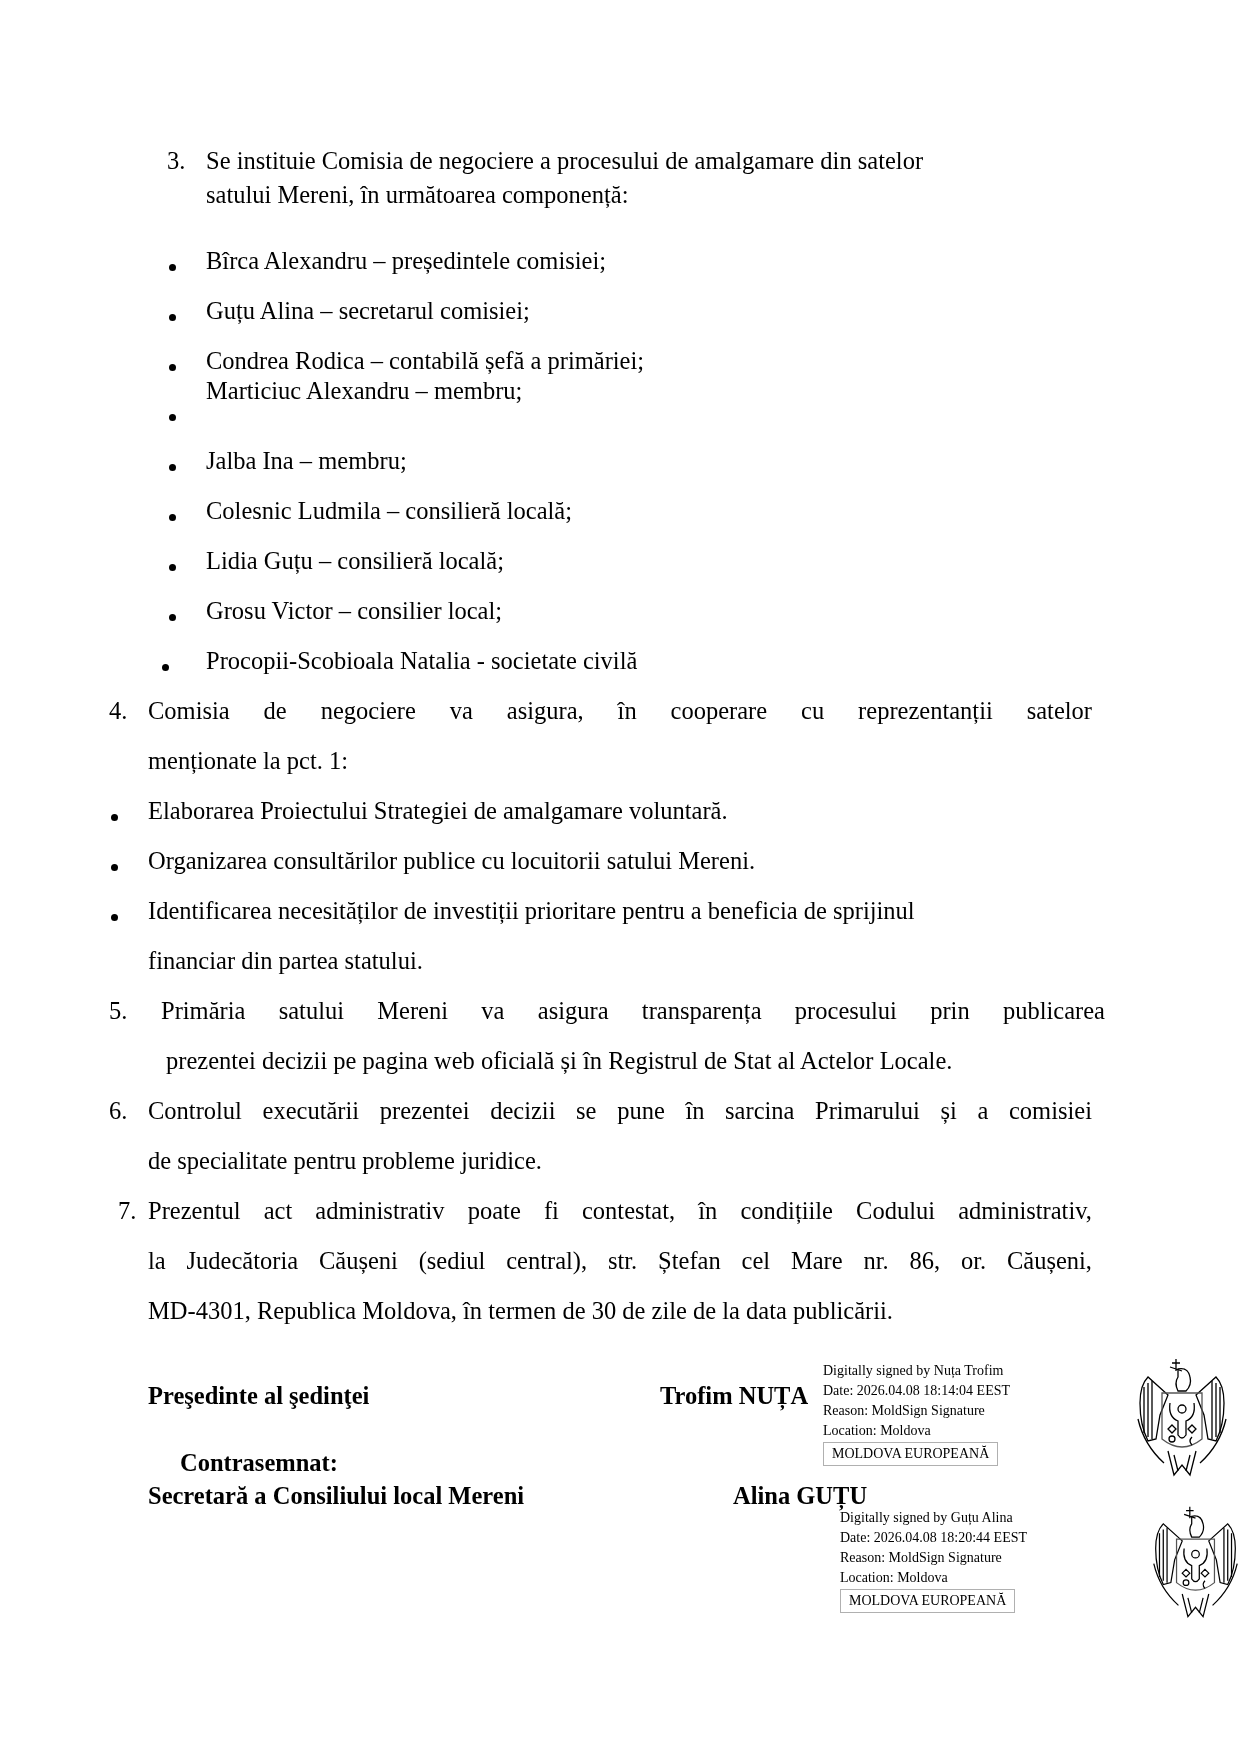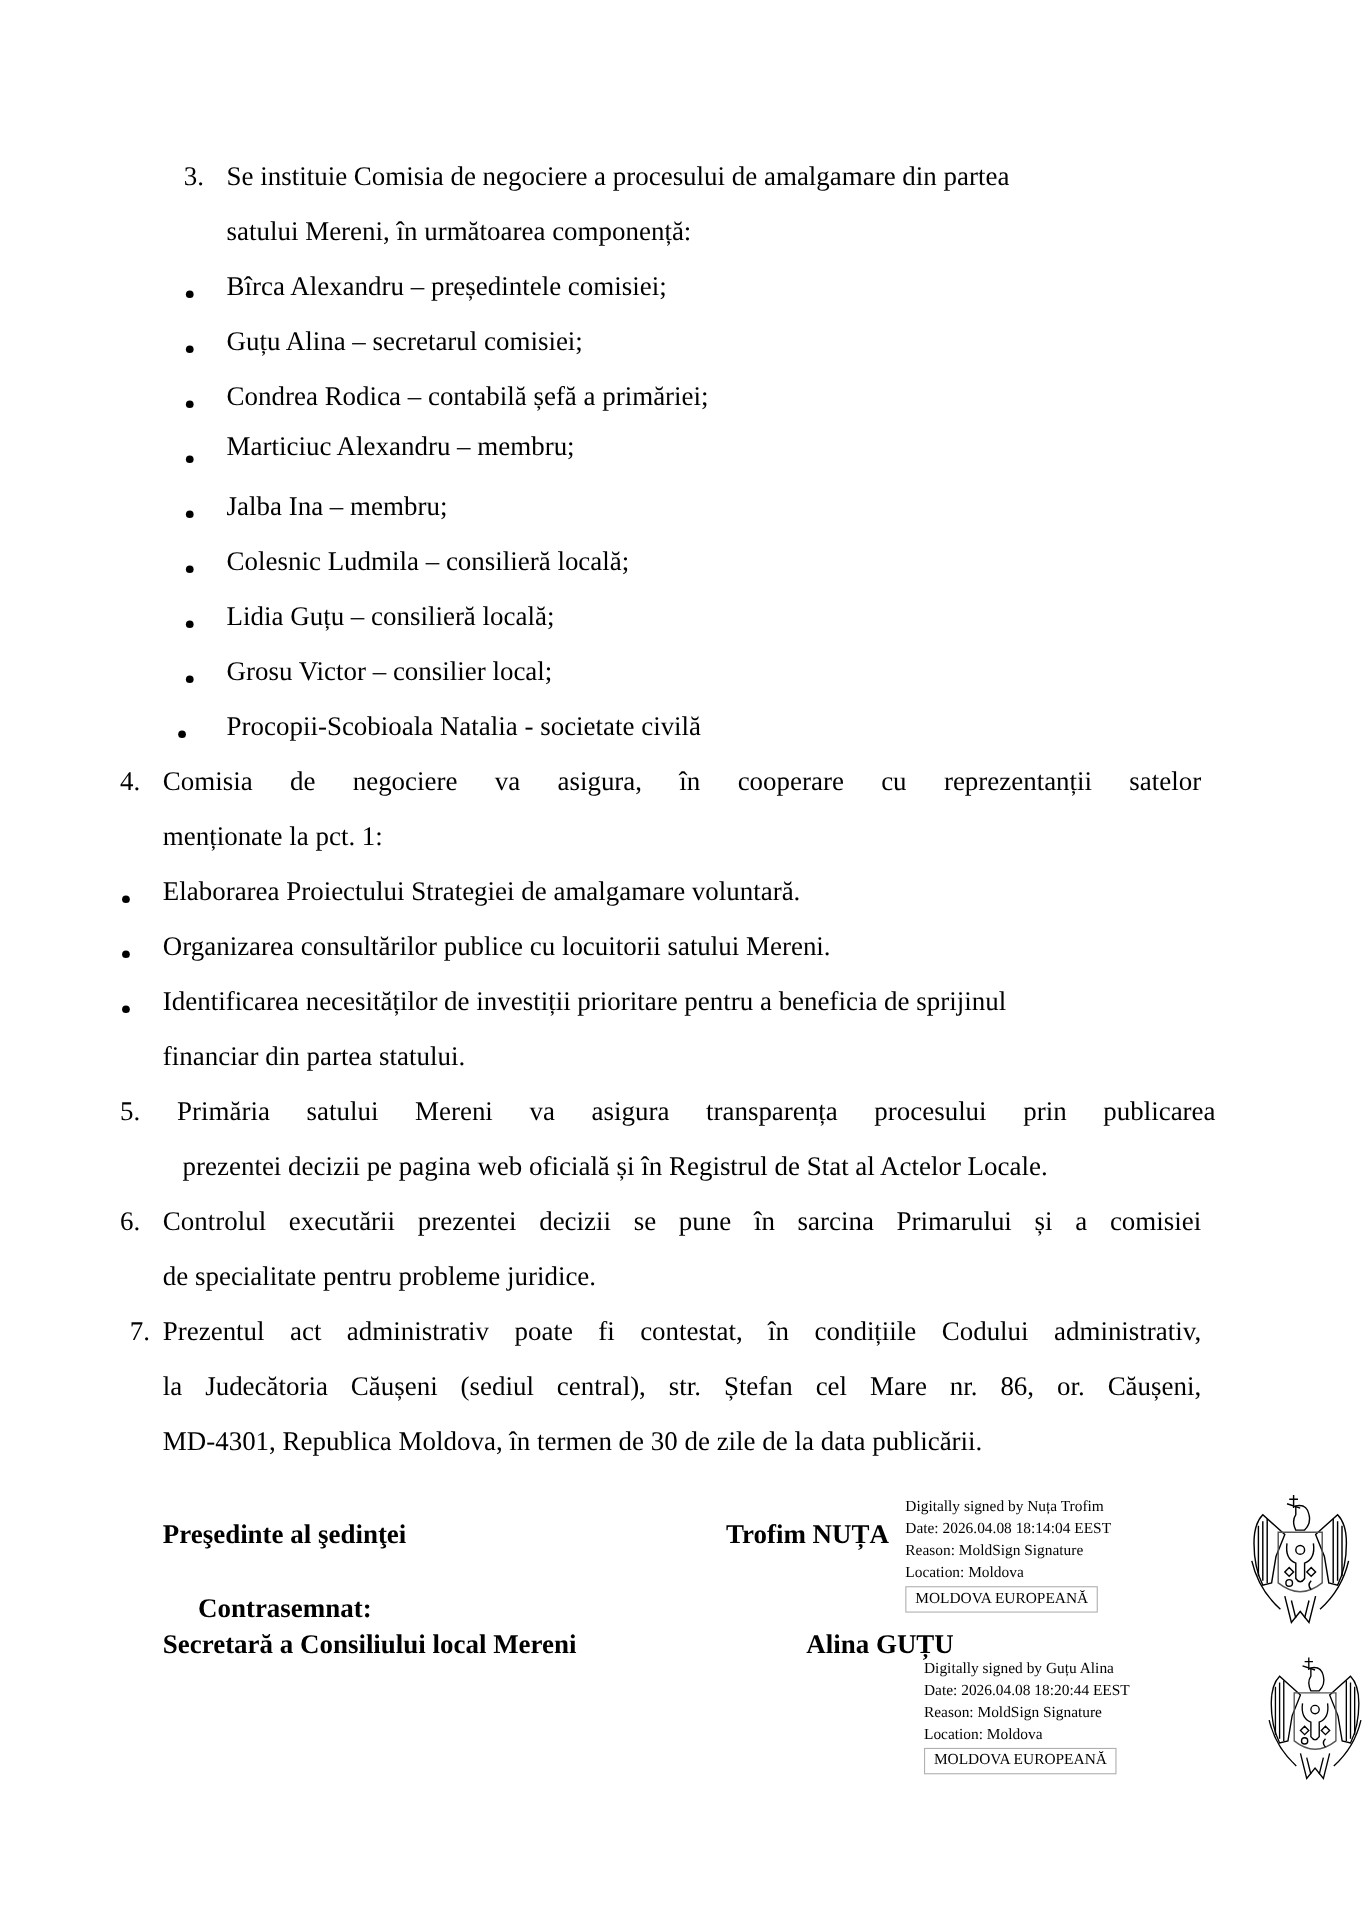--- a/index.html
+++ b/index.html
@@ -16,39 +16,39 @@
              padding: 1px 8px; white-space: nowrap; background: transparent; }
   .emblem { position: absolute; }
 </style>
 </head>
 <body>
 
 <div class="page">
 
   <div>
     <span class="num" style="left:167px; top:146px;">3.</span>
-    <span class="line" style="left:206px; top:146px;">Se instituie Comisia de negociere a procesului de amalgamare din partea</span>
-    <span class="line" style="left:206px; top:196px;">satului Mereni, în următoarea componență:</span>
+    <span class="line" style="left:206px; top:146px;">Se instituie Comisia de negociere a procesului de amalgamare din satelor</span>
+    <span class="line" style="left:206px; top:180px;">satului Mereni, în următoarea componență:</span>
 
     <div>
       <div>
         <span class="bullet" style="left:169px; top:264px;"></span>
         <span class="line" style="left:206px; top:246px;">Bîrca Alexandru – președintele comisiei;</span>
       </div>
       <div>
         <span class="bullet" style="left:169px; top:314px;"></span>
         <span class="line" style="left:206px; top:296px;">Guțu Alina – secretarul comisiei;</span>
       </div>
       <div>
         <span class="bullet" style="left:169px; top:364px;"></span>
         <span class="line" style="left:206px; top:346px;">Condrea Rodica – contabilă șefă a primăriei;</span>
       </div>
       <div>
         <span class="bullet" style="left:169px; top:414px;"></span>
-        <span class="line" style="left:206px; top:392px;font-family:Liberation Serif, serif;">Marticiuc Alexandru – membru;</span>
+        <span class="line" style="left:206px; top:376px;font-family:Liberation Serif, serif;">Marticiuc Alexandru – membru;</span>
       </div>
       <div>
         <span class="bullet" style="left:169px; top:464px;"></span>
         <span class="line" style="left:206px; top:446px;">Jalba Ina – membru;</span>
       </div>
       <div>
         <span class="bullet" style="left:169px; top:514px;"></span>
         <span class="line" style="left:206px; top:496px;">Colesnic Ludmila – consilieră locală;</span>
       </div>
       <div>

